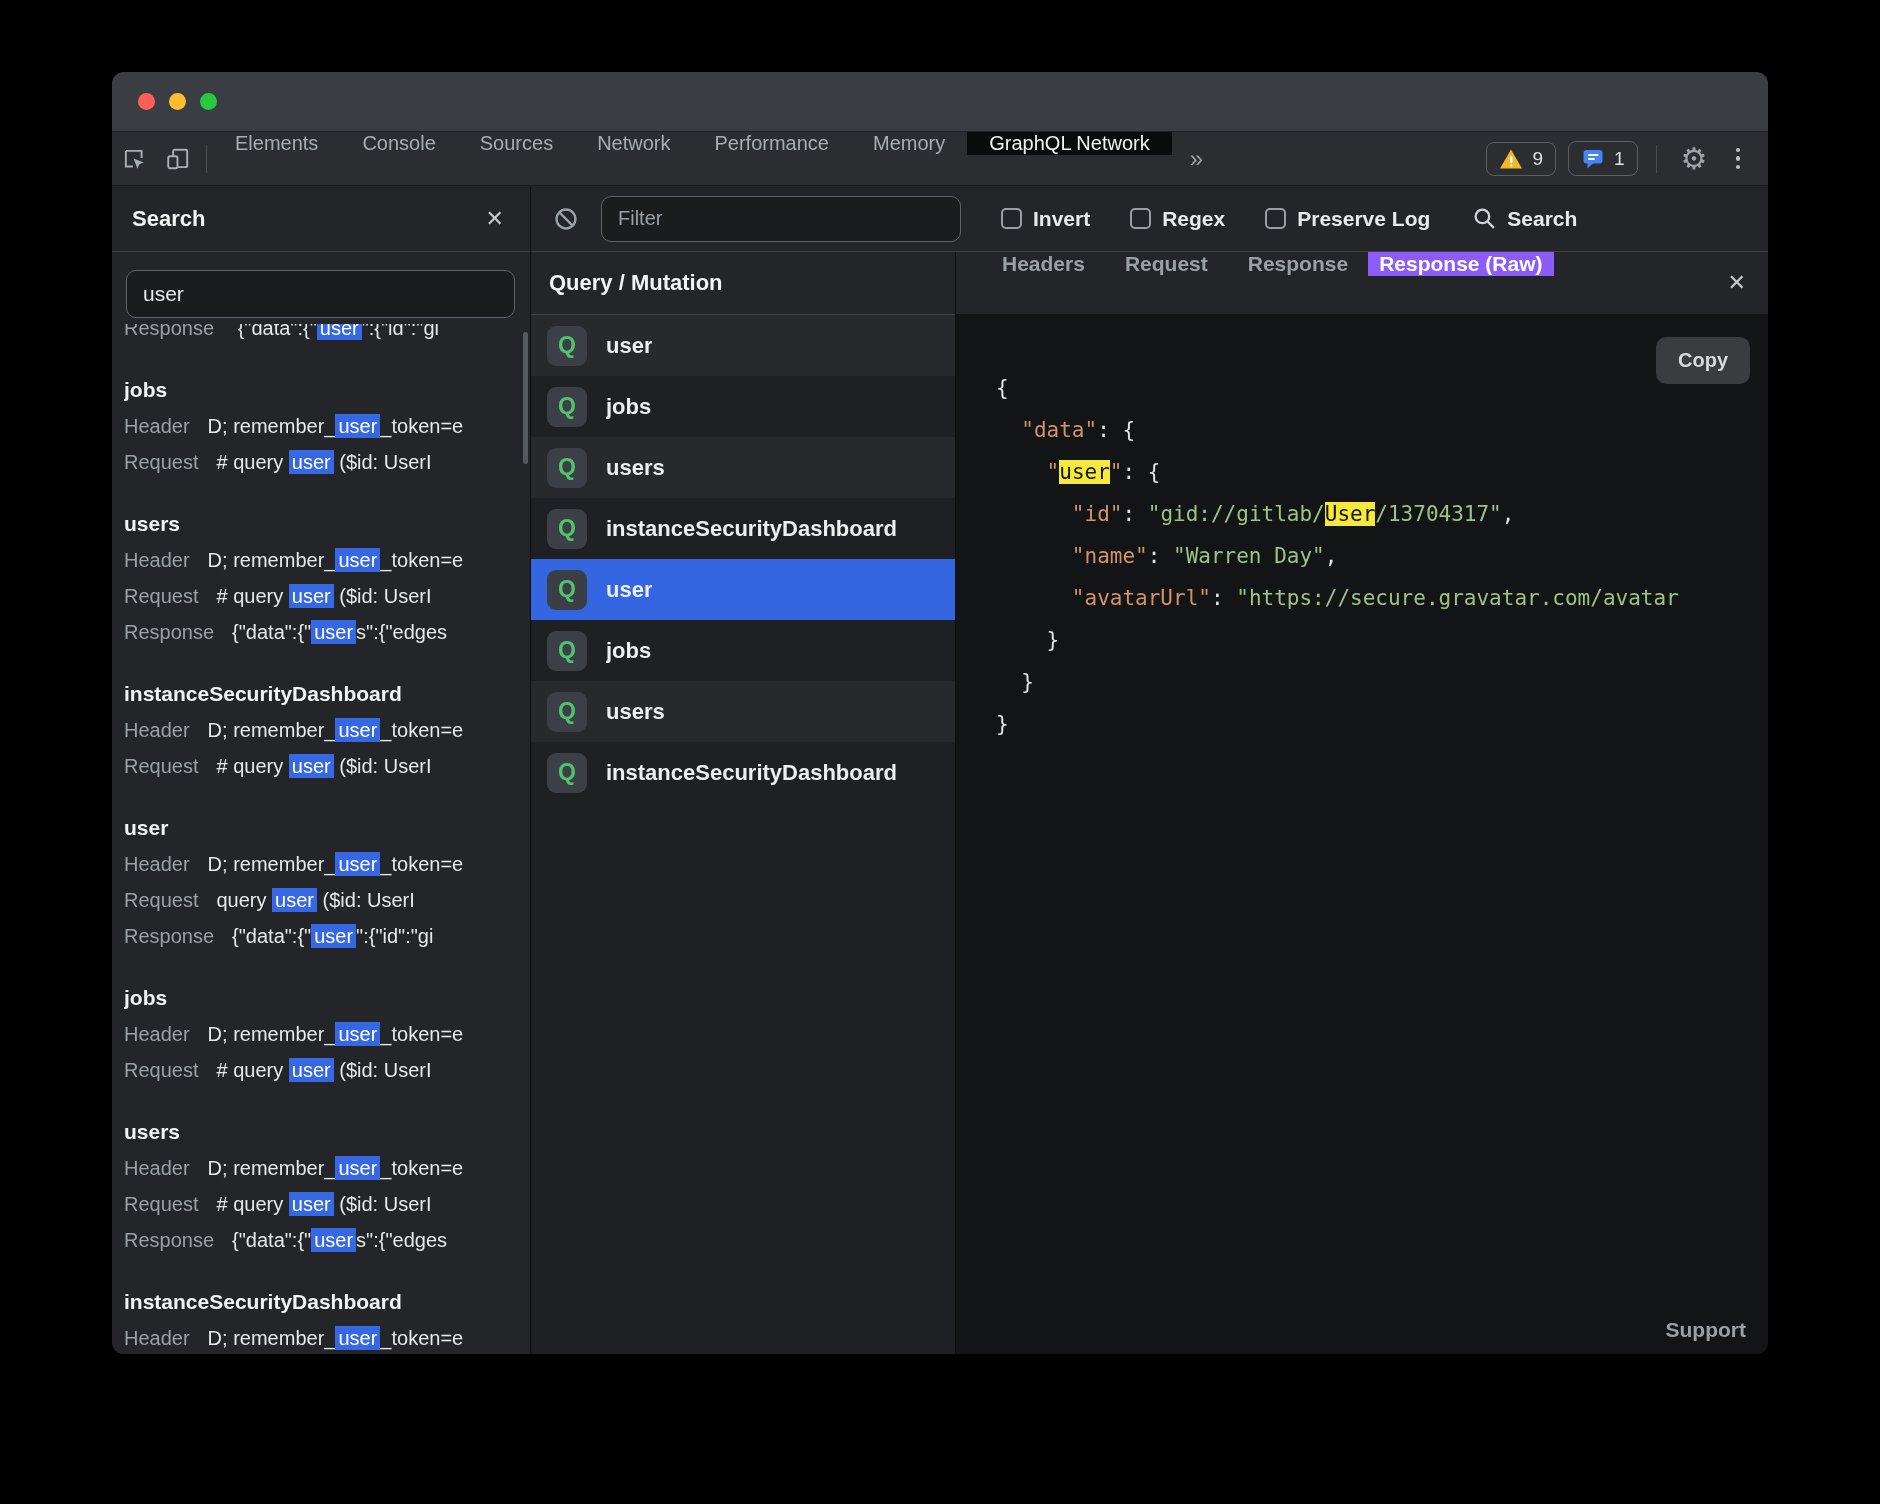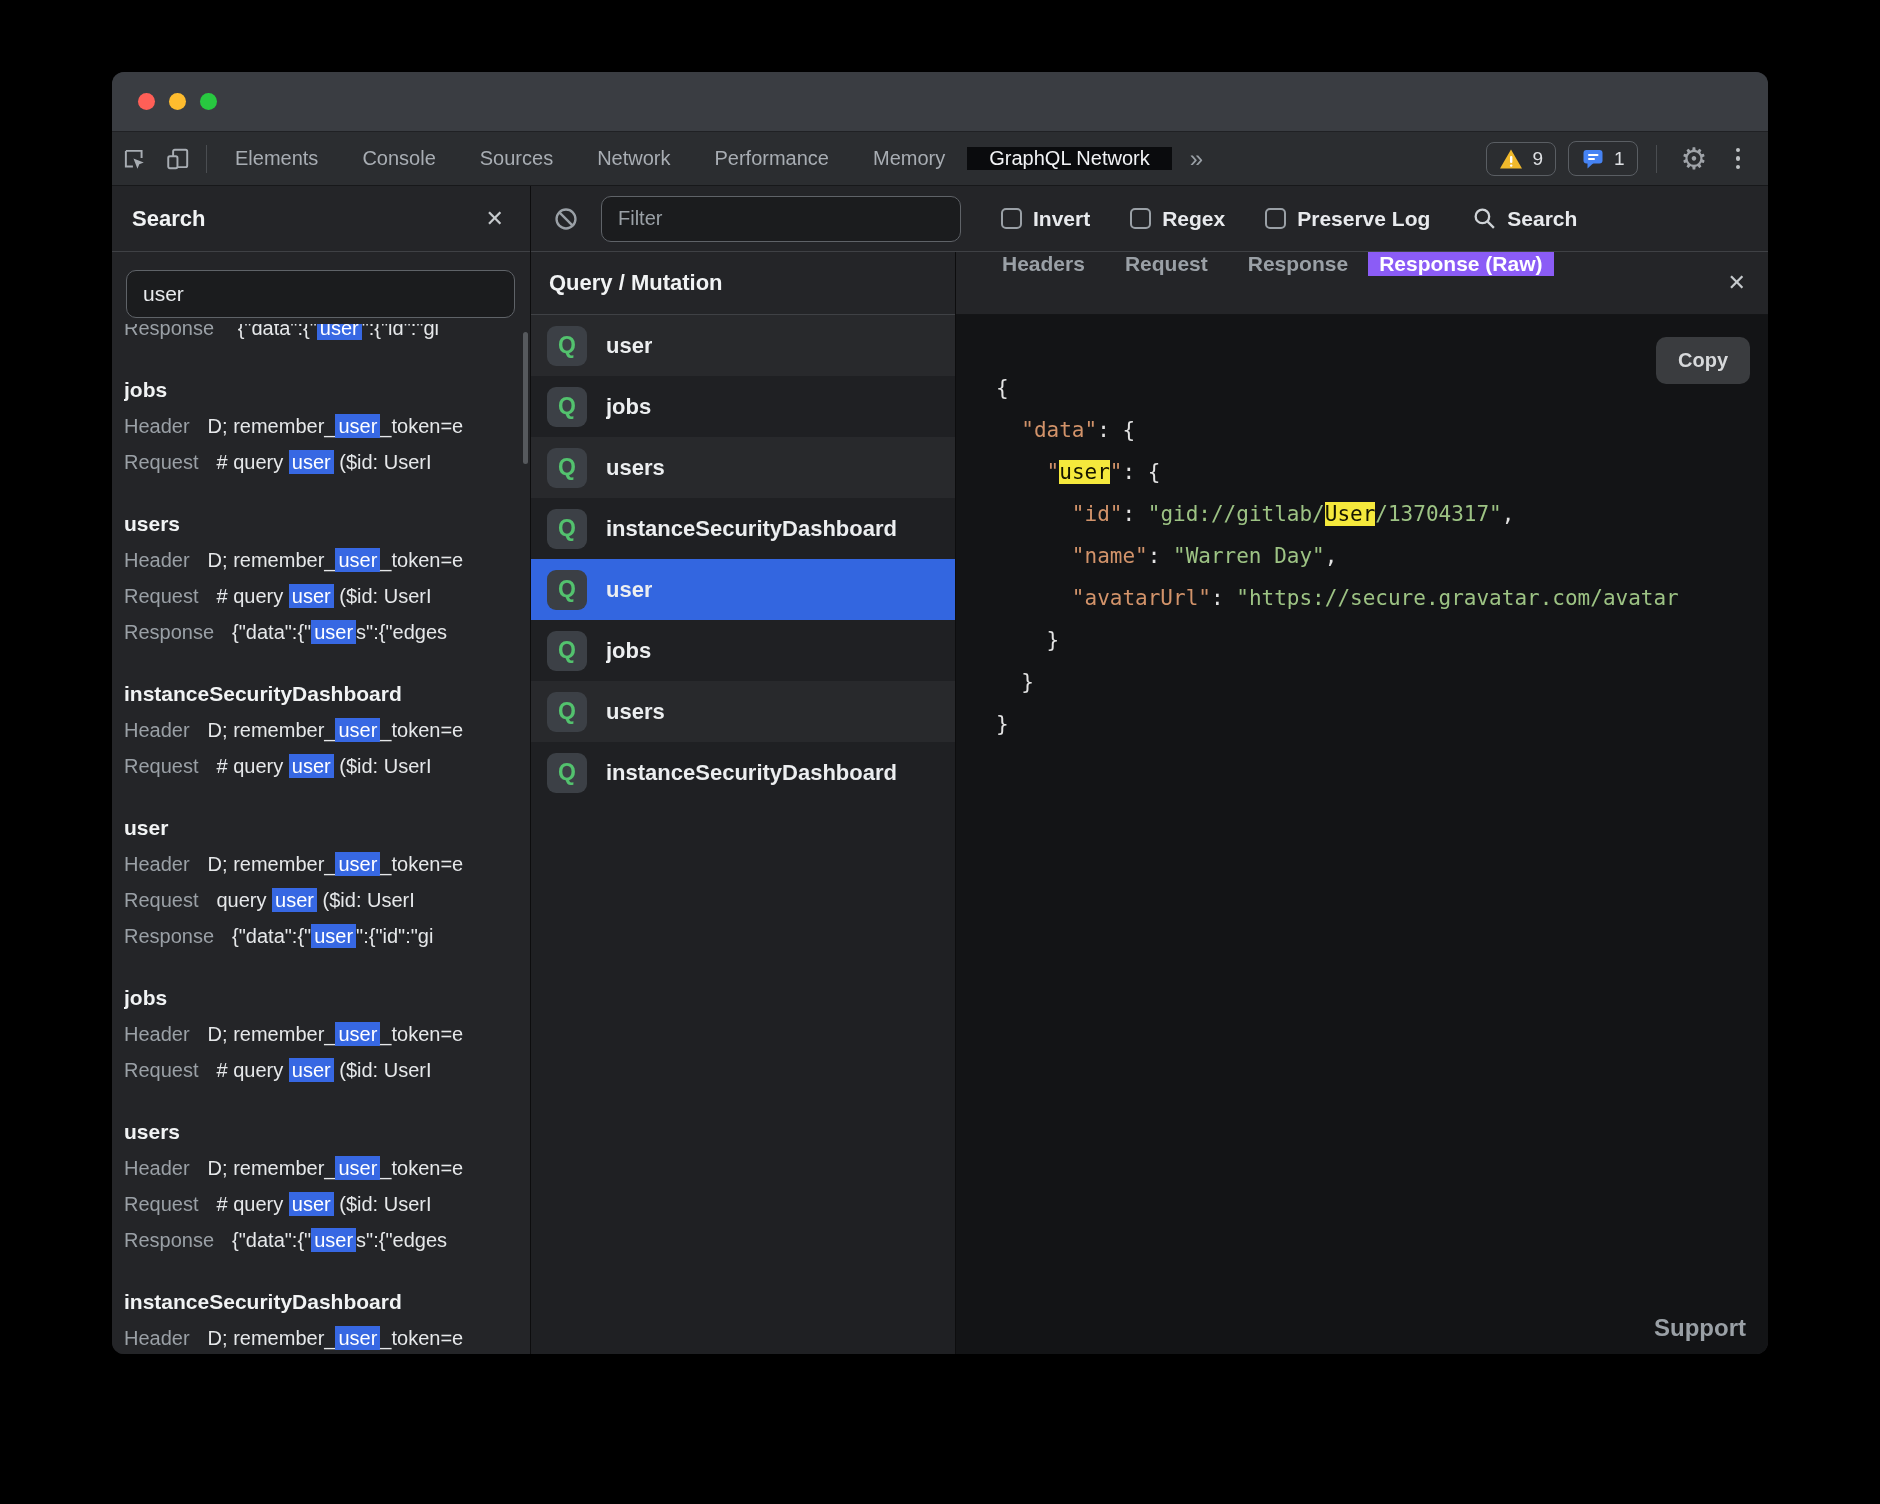--- a/index.html
+++ b/index.html
@@ -18,21 +18,21 @@
   .light { width:17px; height:17px; border-radius:50%; }
   .light.red { background:#ff5f57; }
   .light.yellow { background:#febc2e; }
   .light.green { background:#28c840; }
   .win-title { position:absolute; left:0; right:0; text-align:center; color:#e4e6e9; font-size:20px; font-weight:700; }
 
   
   .toolbar { height:54px; background:#2b2d30; display:flex; align-items:stretch; flex:none; border-bottom:1px solid #17181a; }
   .tool-btn { width:44px; display:flex; align-items:center; justify-content:center; flex:none; }
   .toolbar .vsep { width:1px; height:28px; background:#4a4d51; align-self:center; margin:0 6px; flex:none; }
-  .tb-tabs { display:flex; align-items:center; }
+  .tb-tabs { display:flex; align-items:flex-start; }
   .tb-tab { display:flex; align-items:center; padding:0 22px; color:#a8adb3; font-size:20px; white-space:nowrap; }
   .tb-tab.active { background:#0a0b0d; color:#f2f3f5; }
   .chevron { display:flex; align-items:center; color:#9aa0a6; font-size:24px; padding:0 18px; }
   .tb-right { margin-left:auto; display:flex; align-items:center; gap:12px; padding-right:18px; }
   .badge { display:flex; align-items:center; gap:9px; border:1px solid #5a5e63; border-radius:8px; padding:5px 12px; }
   .badge .count { color:#dfe1e4; font-size:19px; }
   .kebab { display:flex; flex-direction:column; gap:4px; padding:6px 10px; }
   .kebab i { width:4.5px; height:4.5px; border-radius:50%; background:#c0c3c6; }
   .gear { font-size:30px; color:#9fa3a8; line-height:1; padding:0 6px; }
 
@@ -83,21 +83,21 @@
   .d-tab { display:flex; align-items:center; padding:0 20px; color:#9aa0a6; font-size:21px; font-weight:600; white-space:nowrap; }
   .d-tab.active { background:#8b5cf6; color:#ffffff; padding:0 11px; }
   .d-tabs .xbtn { margin-left:auto; align-self:center; padding-right:22px; }
   .code-area { flex:1; position:relative; background:#131416; overflow:hidden; padding:52px 0 0 40px; }
   .code-line { font-family:"DejaVu Sans Mono", monospace; font-size:21px; line-height:42px; white-space:pre; overflow:hidden; }
   .c-p { color:#e3e3e3; }
   .c-k { color:#d2936a; }
   .c-s { color:#9dc384; }
   .c-hy { background:#f5e93c; color:#151500; }
   .copy-btn { position:absolute; top:22px; right:18px; background:#3a3c3f; color:#d7d9db; border:none; border-radius:10px; font-size:20px; font-weight:600; padding:12px 22px; font-family:"Liberation Sans",sans-serif; }
-  .support { position:absolute; right:22px; bottom:12px; color:#9aa0a6; font-size:24px; font-weight:700; }
+  .support { position:absolute; right:22px; bottom:12px; color:#9aa0a6; font-size:21px; font-weight:700; }
 
   svg { display:block; }
 </style>
 </head>
 <body>
 
 <div class="window">
 
   <div class="titlebar">
     <div class="lights">

